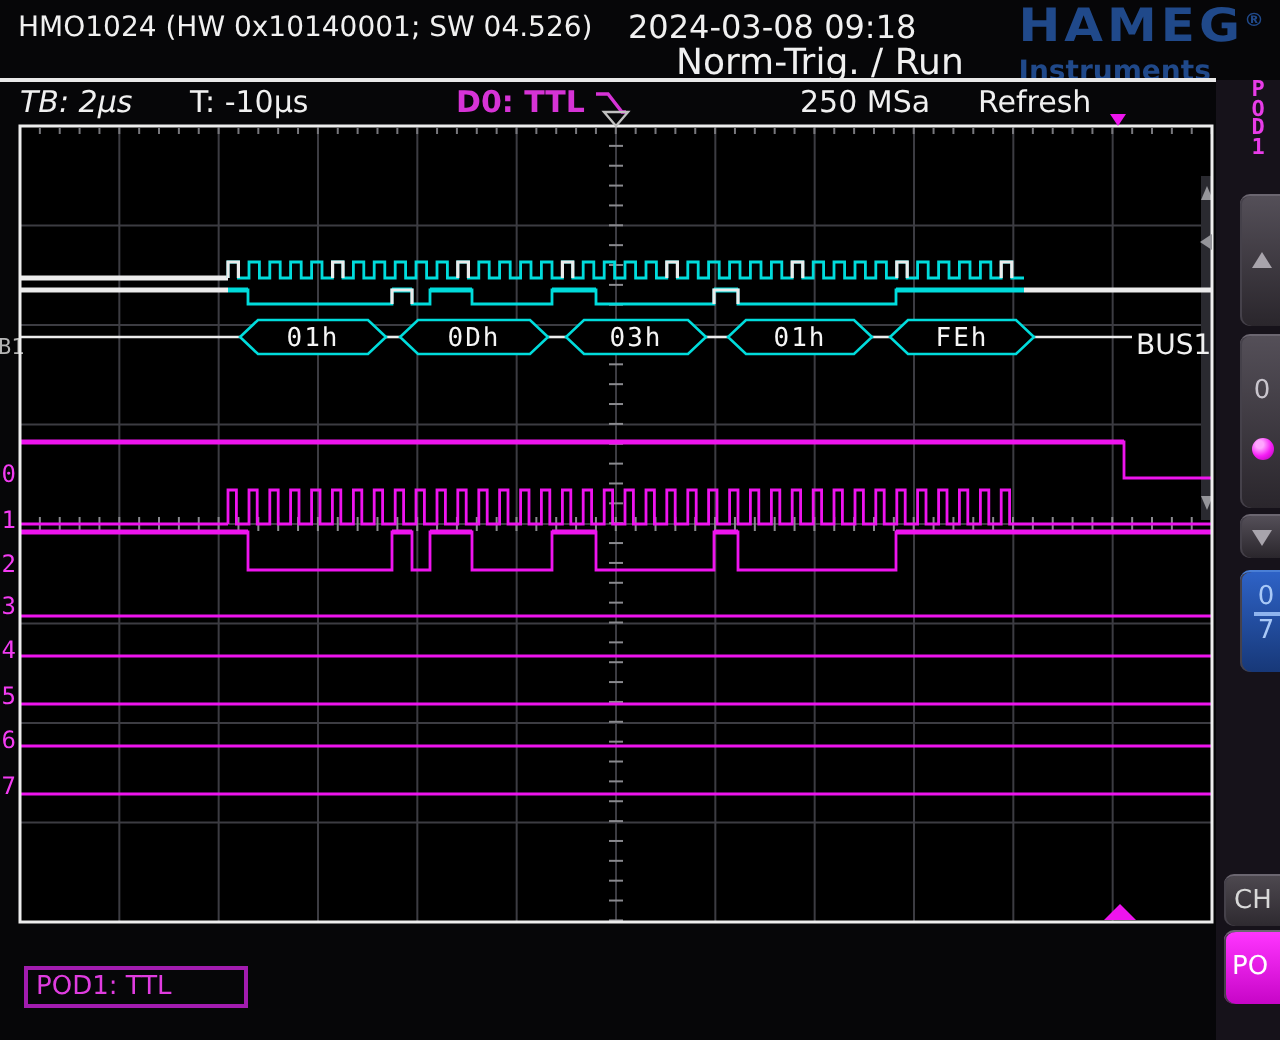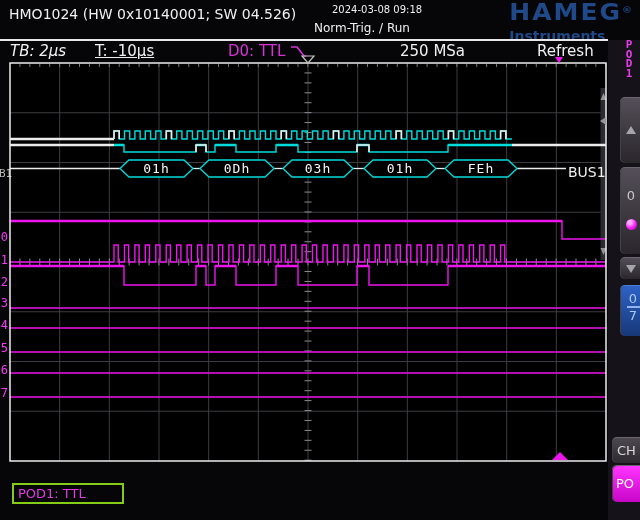--- a/index.html
+++ b/index.html
@@ -1,32 +1,32 @@
 <!DOCTYPE html>
 <html><head>
 <meta charset="utf-8">
 <style>
   html,body{margin:0;padding:0;background:#000;}
   #screen{position:relative;width:640px;height:520px;background:#060608;overflow:hidden;
           font-family:"DejaVu Sans","Liberation Sans",sans-serif;color:#f0f0f0;}
   .abs{position:absolute;}
   
   .hdr-title{left:9px;top:6px;font-size:14px;white-space:nowrap;}
-  .hdr-date{left:332px;top:4px;font-size:10px;white-space:nowrap;}
-  .hdr-status{left:314px;top:21px;font-size:12px;white-space:nowrap;}
+  .hdr-date{left:314px;top:4px;font-size:16px;white-space:nowrap;}
+  .hdr-status{left:338px;top:21px;font-size:18px;white-space:nowrap;}
   .logo{right:8px;top:0px;text-align:left;color:#20498a;line-height:1;}
   .logo-main{font-size:25px;font-weight:bold;letter-spacing:2px;transform:scaleY(.92);}
   .logo-main sup{font-size:10px;letter-spacing:0;vertical-align:8px;}
   .logo-sub{font-size:14px;font-weight:bold;margin-top:4px;letter-spacing:0px;}
   .hsep{left:0;top:39px;width:608px;height:2px;background:#e8e8e8;}
   
   .tbar{top:42px;font-size:15px;line-height:18px;white-space:nowrap;}
-  .tb-tb{left:10px;font-style:italic;} .tb-t{left:95px;text-decoration:underline;}
-  .tb-d0{left:228px;color:#d633d6;display:flex;align-items:center;gap:5px;}
-  .tb-msa{left:400px;} .tb-ref{left:537px;}
+  .tb-tb{left:10px;font-style:italic;} .tb-t{left:95px;}
+  .tb-d0{left:228px;color:#d633d6;display:flex;align-items:center;gap:5px;font-weight:bold;}
+  .tb-msa{left:400px;} .tb-ref{left:489px;}
   
   .side-strip{left:608px;top:40px;width:32px;height:480px;background:#16121a;}
   .pod-vert{left:623px;top:40px;color:#e83ce8;font-size:11px;font-weight:bold;
             line-height:9.6px;text-align:center;width:12px;font-family:"DejaVu Sans Mono",monospace;}
   .sbtn{position:absolute;left:620px;width:26px;border-radius:5px;
         background:linear-gradient(#544f58,#2a262c);border-top:1px solid #6b6670;
         box-shadow:inset 1px 0 0 #45414a;}
   .tri-up{width:0;height:0;border-left:5px solid transparent;border-right:5px solid transparent;
           border-bottom:8px solid #a8a4ac;position:absolute;left:6px;}
   .tri-down{width:0;height:0;border-left:5px solid transparent;border-right:5px solid transparent;
@@ -35,21 +35,21 @@
   .sel-dot{position:absolute;left:6px;width:11px;height:11px;border-radius:50%;
            background:radial-gradient(circle at 35% 30%,#ffa6ff 0 18%,#f51df5 55%,#a800a8);}
   .btn-range{background:linear-gradient(#2e62c6,#173878);border-top:1px solid #4a7fd6;
              color:#a9c9f7;font-size:13px;text-align:center;}
   .range-div{width:13px;height:2px;background:#8fb4ee;margin:0 auto;}
   .btn-ch{left:612px;width:34px;background:linear-gradient(#4d484f,#2e2a30);color:#d8d8d8;
           font-size:13px;line-height:26px;padding-left:5px;box-sizing:border-box;}
   .btn-pod{left:612px;width:34px;background:linear-gradient(#ff35ff,#c705c7);color:#fff;
           font-size:13px;line-height:36px;padding-left:4px;box-sizing:border-box;}
   
-  .status-box{left:12px;top:483px;width:104px;height:17px;border:2px solid #84cc16;
+  .status-box{left:12px;top:483px;width:104px;height:17px;border:2px solid #a21caf;
               color:#e03ce0;font-size:13px;line-height:17px;padding-left:4px;}
 </style>
 </head>
 <body>
 
 <div id="screen">
 
   <div class="abs hdr-title">HMO1024 (HW 0x10140001; SW 04.526)</div>
   <div class="abs hdr-date">2024-03-08 09:18</div>
   <div class="abs hdr-status">Norm-Trig. / Run</div>

